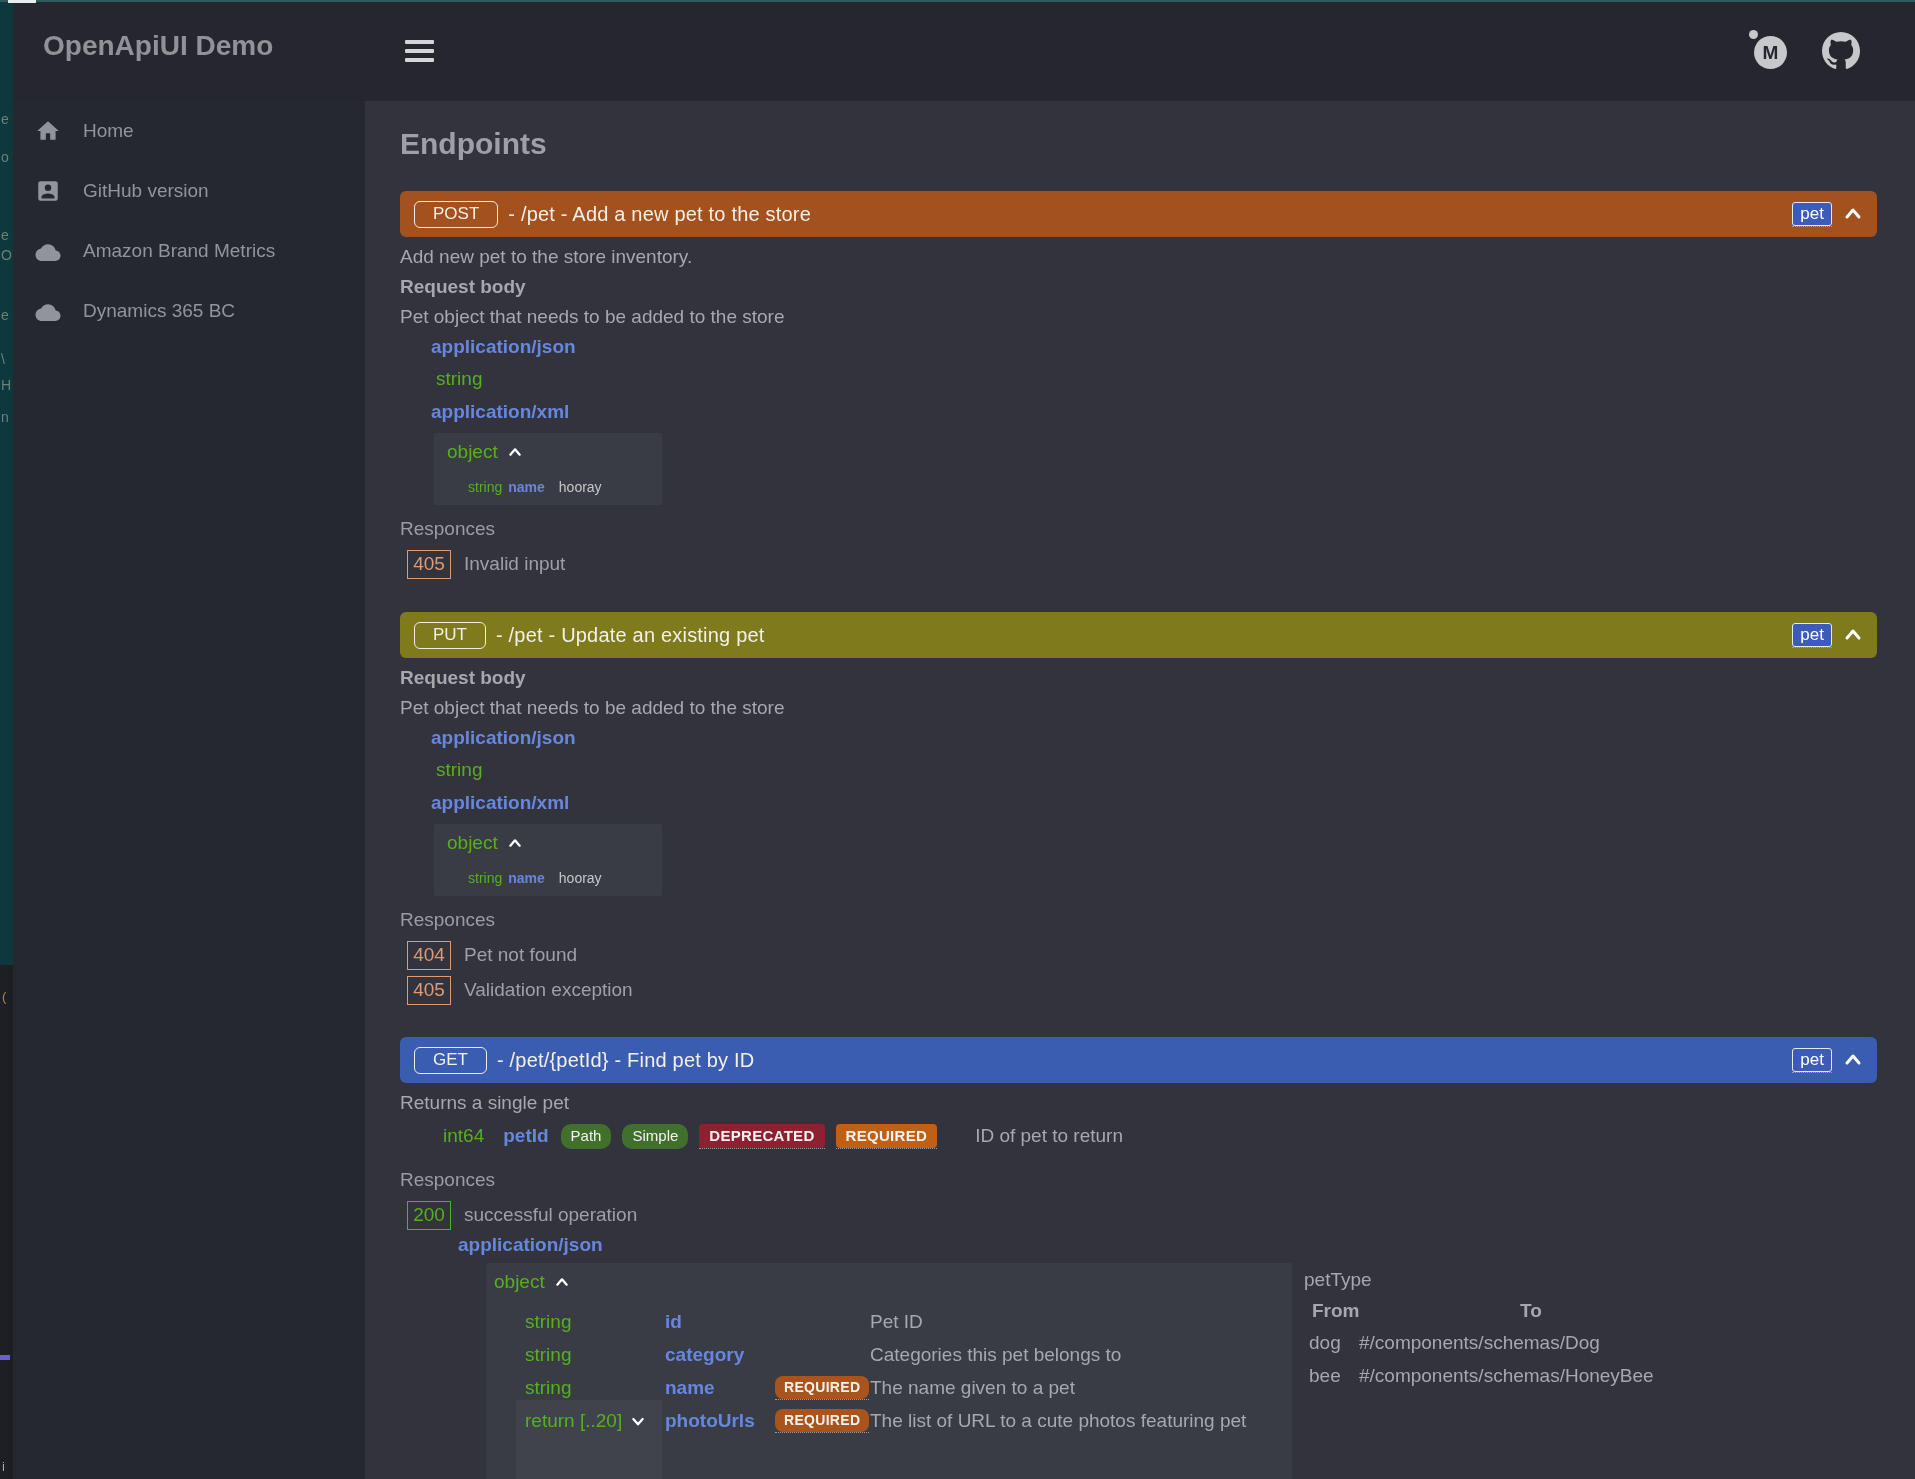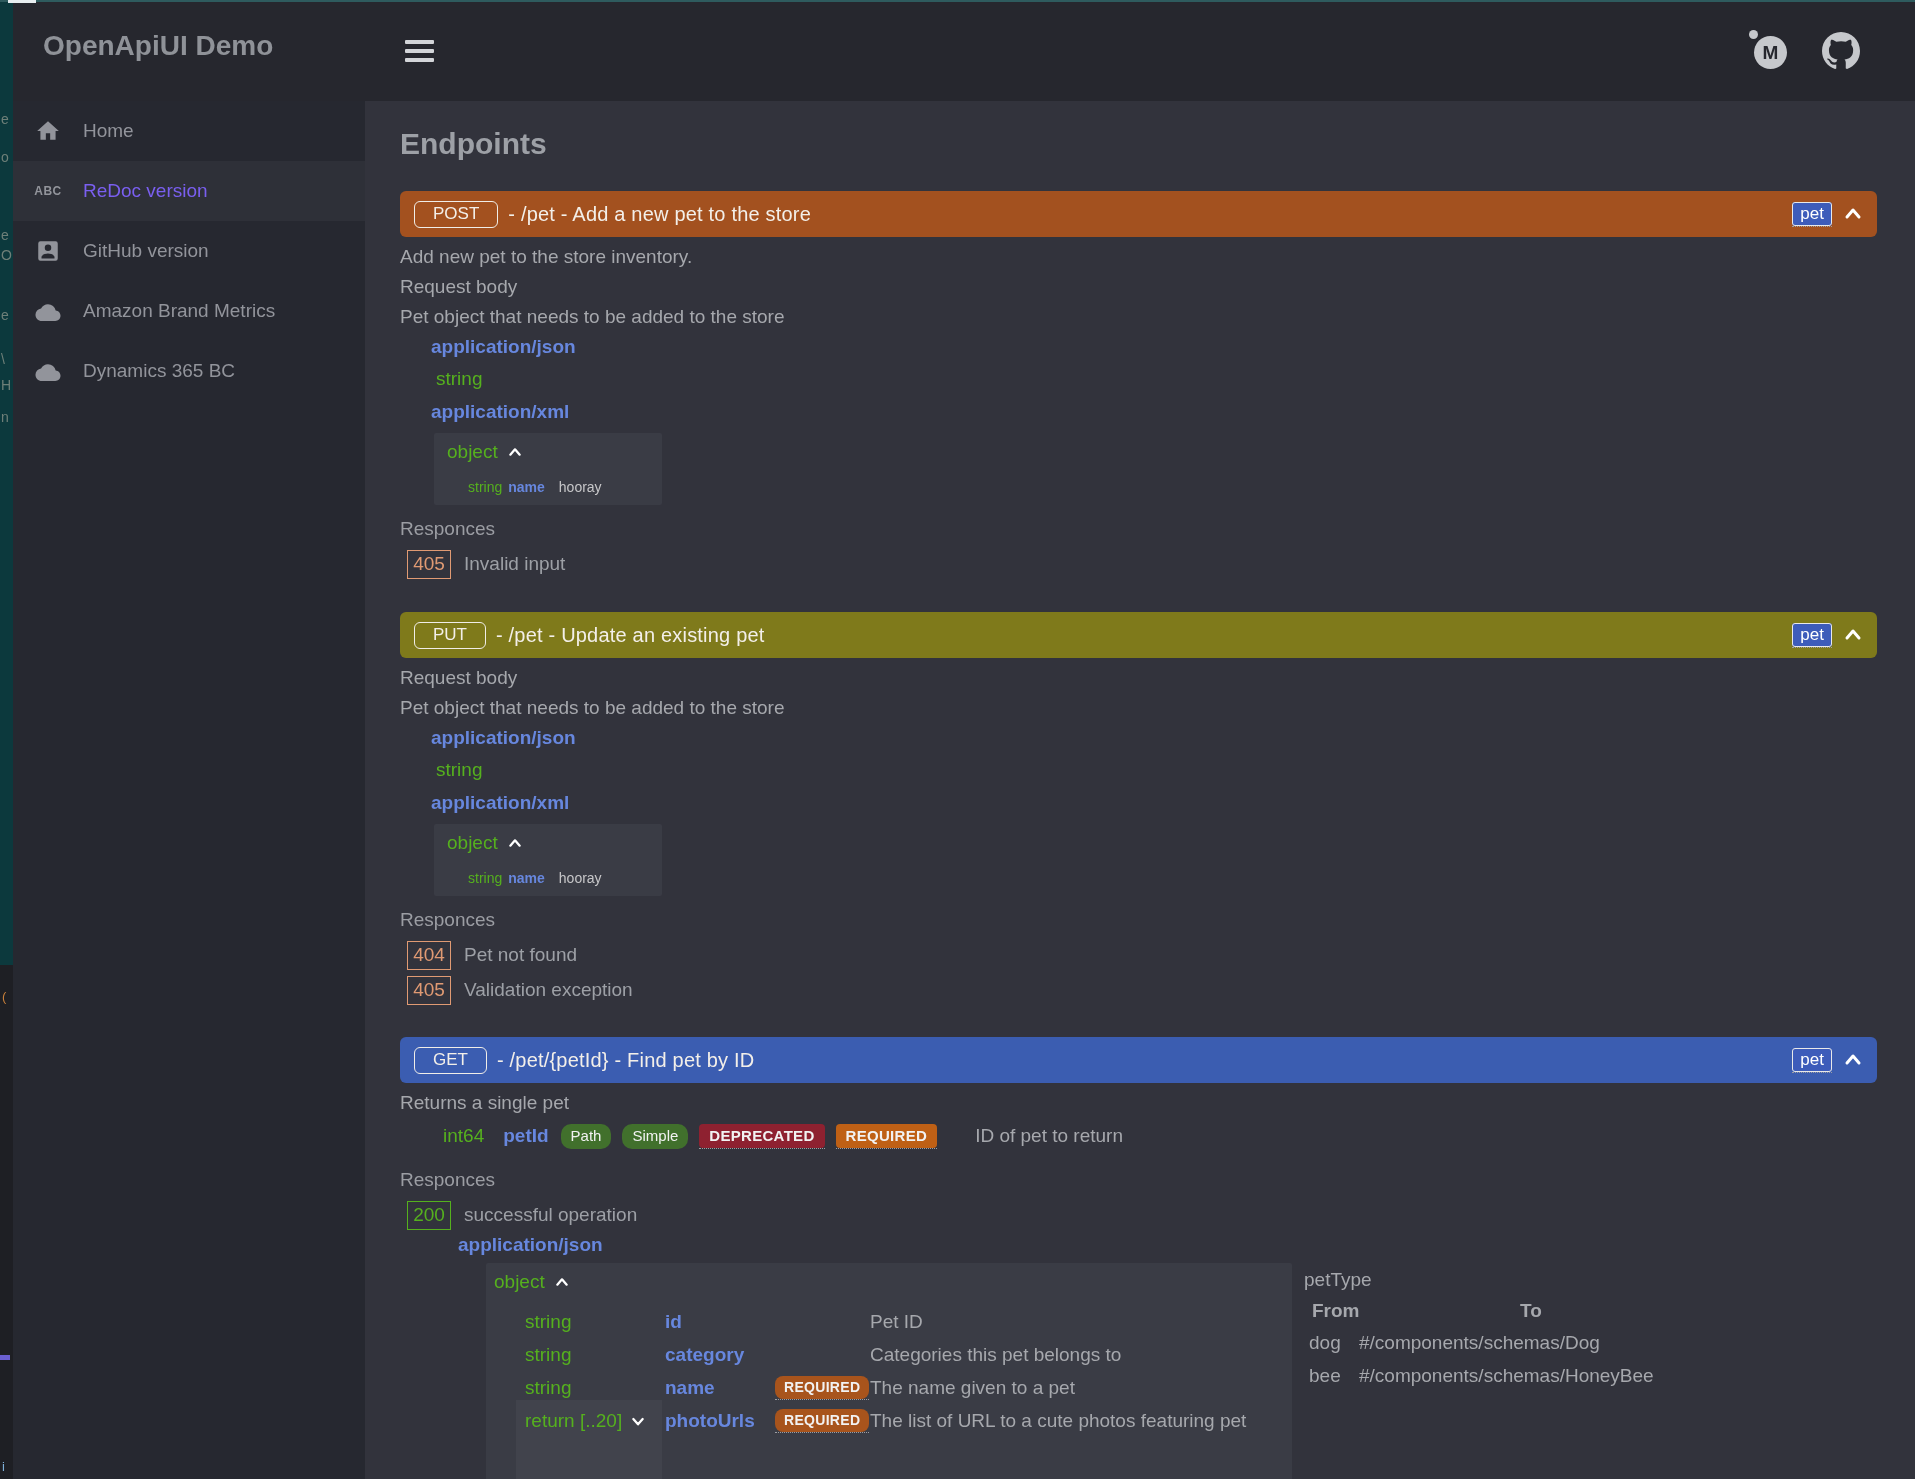--- a/index.html
+++ b/index.html
@@ -43,21 +43,21 @@
   .bar { height:46px; border-radius:6px; display:flex; align-items:center; padding:0 12px 0 14px; color:#f3efe9; font-size:20px; cursor:pointer; }
   .bar-post { background:#a3511f; margin-top:30px; }
   .bar-put  { background:#7f7a1b; margin-top:33px; }
   .bar-get  { background:#3b5db1; margin-top:32px; }
   .chip { border:1.5px solid #f0ede8; border-radius:6px; padding:2px 18px 3px; font-size:17px; margin-right:10px; }
   .bar-title { letter-spacing:0.2px; }
   .bar-right { margin-left:auto; display:flex; align-items:center; gap:9px; }
   .dotul { border-bottom:1px dotted #9b9da2; padding-bottom:2px; display:inline-block; }
   .tag { background:#3d5cba; border:1.5px solid #e9e9e9; color:#fff; font-size:17px; padding:1px 7px 2px; border-radius:3px; }
   .line { line-height:30px; font-size:19px; }
-  .bold { font-weight:normal; }
+  .bold { font-weight:bold; }
   .lh33 { line-height:33px; }
   .ind31 { padding-left:31px; }
   .ind36 { padding-left:36px; }
   .blue { color:#6787de; font-weight:bold; }
   .green { color:#55b01e; }
   .val { color:#c7c7c9; }
   .obj-box { background:#3a3c45; width:228px; margin-left:34px; margin-top:5px; padding:8px 12px 10px 13px; border-radius:2px; }
   .obj-head { display:flex; align-items:center; gap:8px; font-size:19px; }
   .obj-row { margin-top:16px; padding-left:21px; font-size:14px; }
   .obj-row .blue { margin-left:6px; }
@@ -135,26 +135,20 @@
 </header>
 
 <nav class="sidebar">
   <div class="nav-item">
     <span class="nav-icon">
       <svg width="26" height="26" viewBox="0 0 24 24">
           <path fill="#92949b" d="M10 20v-6h4v6h5v-8h3L12 3 2 12h3v8z"></path>
         </svg>
     </span>
     <span class="nav-label">Home</span>
-  </div>
-  <div class="nav-item active">
-    <span class="nav-icon">
-        <span class="abc-glyph">ABC</span>
-      </span>
-    <span class="nav-label">ReDoc version</span>
   </div>
   <div class="nav-item">
     <span class="nav-icon">
       <svg width="26" height="26" viewBox="0 0 24 24">
           <path fill="#92949b" fill-rule="evenodd" d="M3 5a2 2 0 0 1 2-2h14a2 2 0 0 1 2 2v14a2 2 0 0 1-2 2H5a2 2 0 0 1-2-2V5zm9 7a3 3 0 1 0 0-6 3 3 0 0 0 0 6zm-6 5.5c0-2 4-3.1 6-3.1s6 1.1 6 3.1V19H6v-1.5z"></path>
         </svg>
     </span>
     <span class="nav-label">GitHub version</span>
   </div>
   <div class="nav-item">

